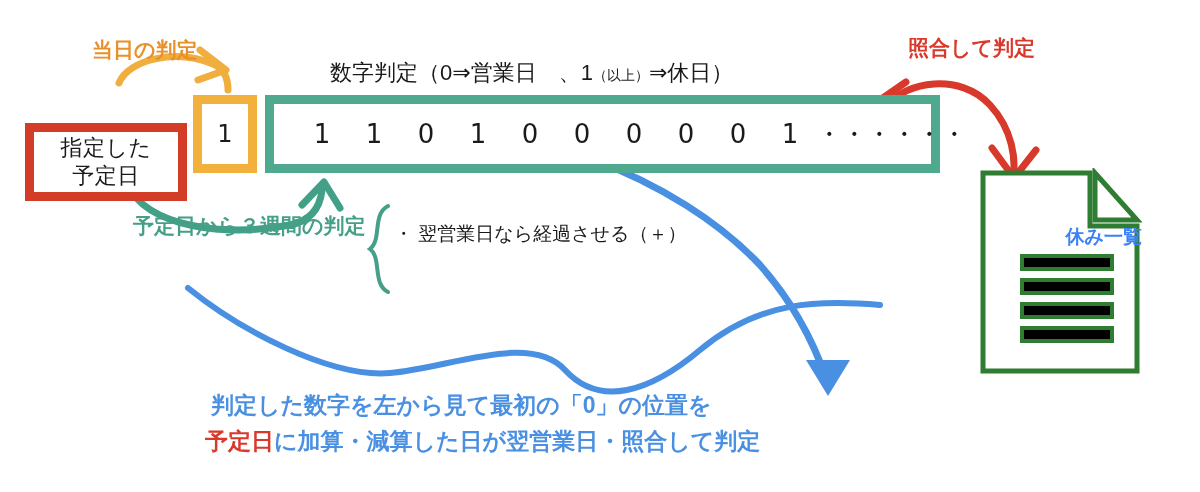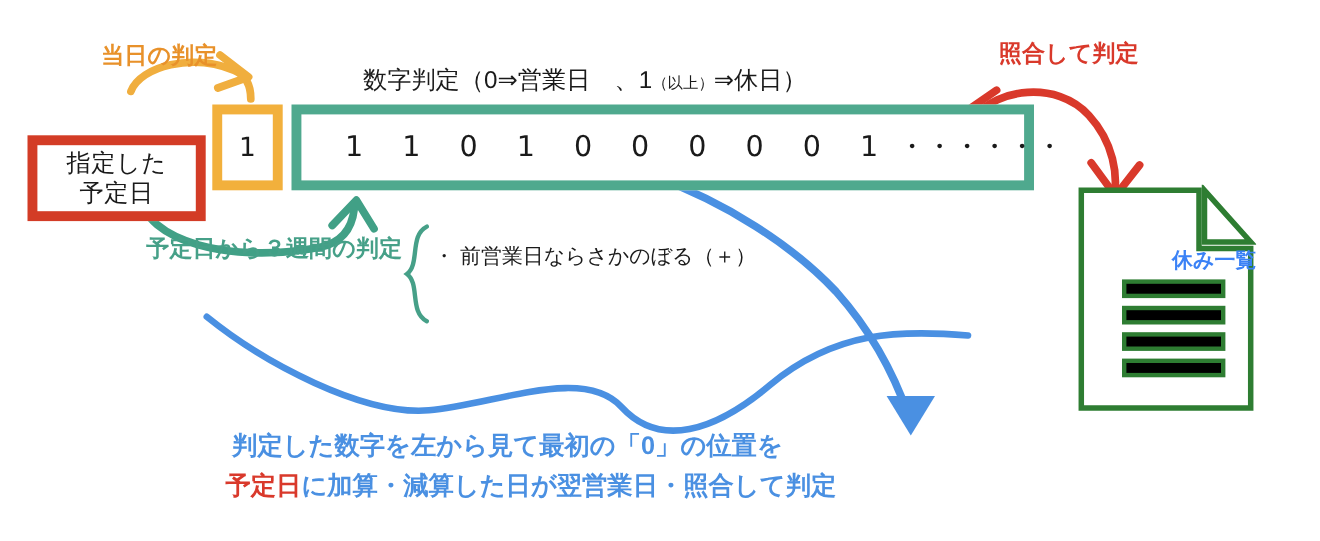--- a/index.html
+++ b/index.html
@@ -226,21 +226,21 @@
     <span>数字判定（0⇒営業日　、1</span><span class="small">（以上）</span><span>⇒休日）</span>
   </div>
 
   <div id="today-judgement-label" class="abs">当日の判定</div>
 
   <div id="three-week-label" class="abs">予定日から３週間の判定</div>
 
   <div id="collate-label" class="abs">照合して判定</div>
 
   <div id="rule-list" class="abs">
-      <span class="rule-item">・ 前営業日ならさかのぼる（＋）</span>
+      <span class="rule-item">・ 翌営業日なら経過させる（＋）</span>
     </div>
 
   <div id="bottom-caption" class="abs">
     <span class="caption-line" id="caption-line-1">判定した数字を左から見て最初の「0」の位置を</span>
     <span class="caption-line"><span class="red">予定日</span><span>に加算・減算した日が翌営業日・照合して判定</span></span>
   </div>
 
   <div id="holiday-doc" class="abs">
     <svg width="164" height="208" viewBox="0 0 164 208" xmlns="http://www.w3.org/2000/svg">
       <path d="M 5 5 L 112 5 L 112 58 L 159 58 L 159 203 L 5 203 Z" fill="#ffffff" stroke="#2E7D32" stroke-width="5" stroke-linejoin="miter"></path>

